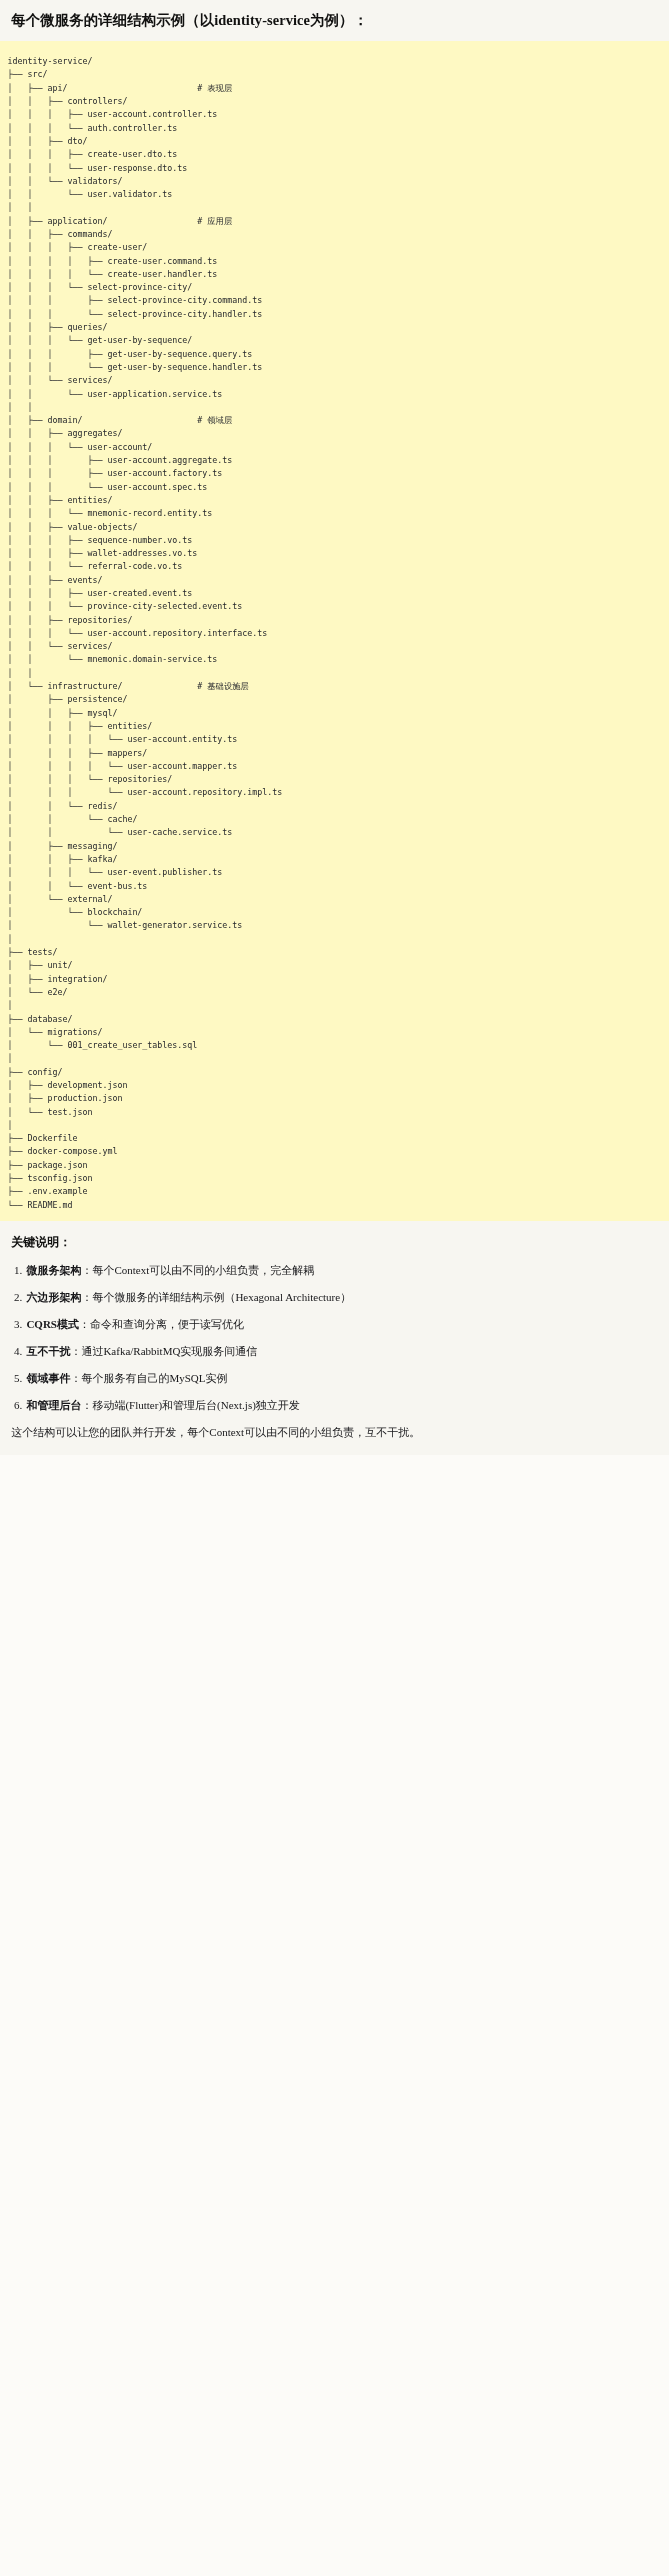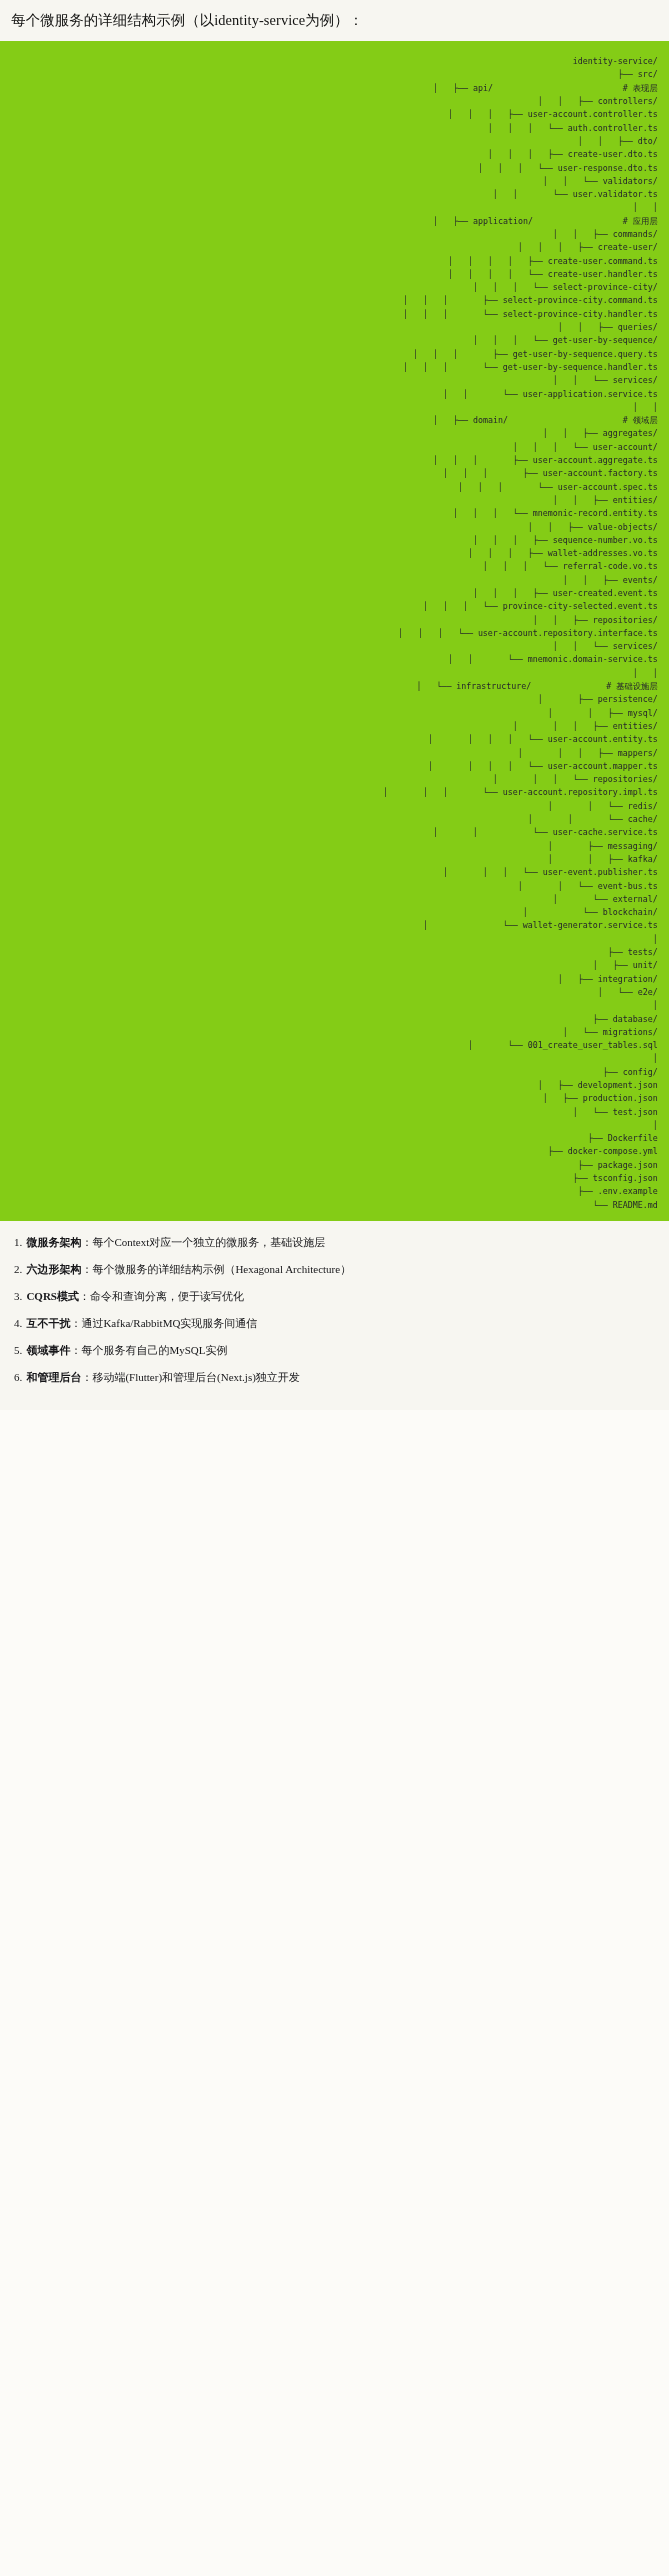--- a/index.html
+++ b/index.html
@@ -15,40 +15,39 @@
   }
   .page {
     width: 669px;
     box-sizing: border-box;
     background: #fcfbf8;
   }
 
   
   .doc-heading {
     font-family: "Liberation Serif", "DejaVu Serif", serif;
-    font-weight: normal;
+    font-weight: bold;
     font-size: 14.4px;
     line-height: 1.35;
     color: #111110;
     padding: 11.3px 11.3px 10px 11.3px;
     margin: 0;
     background: #f7f6f1;
     letter-spacing: 0.1px;
   }
   .rule {
     height: 0.6px;
     background: #e3e1d9;
     width: 100%;
   }
 
   
   .code-wrap {
-    background: #84cc16;
+    background: #fef9c3;
     padding: 13.8px 0 8.8px 0;
-    text-align: right;
   }
   pre.tree {
     font-family: "DejaVu Sans Mono", "Liberation Mono", monospace;
     font-size: 8.3px;
     line-height: 13.3px;
     color: #24262b;
     margin: 0;
     padding: 0 11.3px 0 7.5px;
     white-space: pre;
     tab-size: 4;
@@ -185,24 +184,26 @@
 ├── docker-compose.yml
 ├── package.json
 ├── tsconfig.json
 ├── .env.example
 └── README.md</pre>
   </div>
 
   <div class="rule"></div>
 
   <div class="notes">
+    <h3>关键说明：</h3>
     <ol class="note-list" type="1">
-        <li><span class="nb">微服务架构</span><span>：</span><span>每个Context对应一个独立的微服务，基础设施层</span></li>
+        <li><span class="nb">微服务架构</span><span>：</span><span>每个Context可以由不同的小组负责，完全解耦</span></li>
         <li><span class="nb">六边形架构</span><span>：</span><span>每个微服务的详细结构示例（Hexagonal Architecture）</span></li>
         <li><span class="nb">CQRS模式</span><span>：</span><span>命令和查询分离，便于读写优化</span></li>
         <li><span class="nb">互不干扰</span><span>：</span><span>通过Kafka/RabbitMQ实现服务间通信</span></li>
         <li><span class="nb">领域事件</span><span>：</span><span>每个服务有自己的MySQL实例</span></li>
         <li><span class="nb">和管理后台</span><span>：</span><span>移动端(Flutter)和管理后台(Next.js)独立开发</span></li>
       </ol>
+    <p class="closing">这个结构可以让您的团队并行开发，每个Context可以由不同的小组负责，互不干扰。</p>
   </div>
 
 </div>
 
 
 </body></html>

